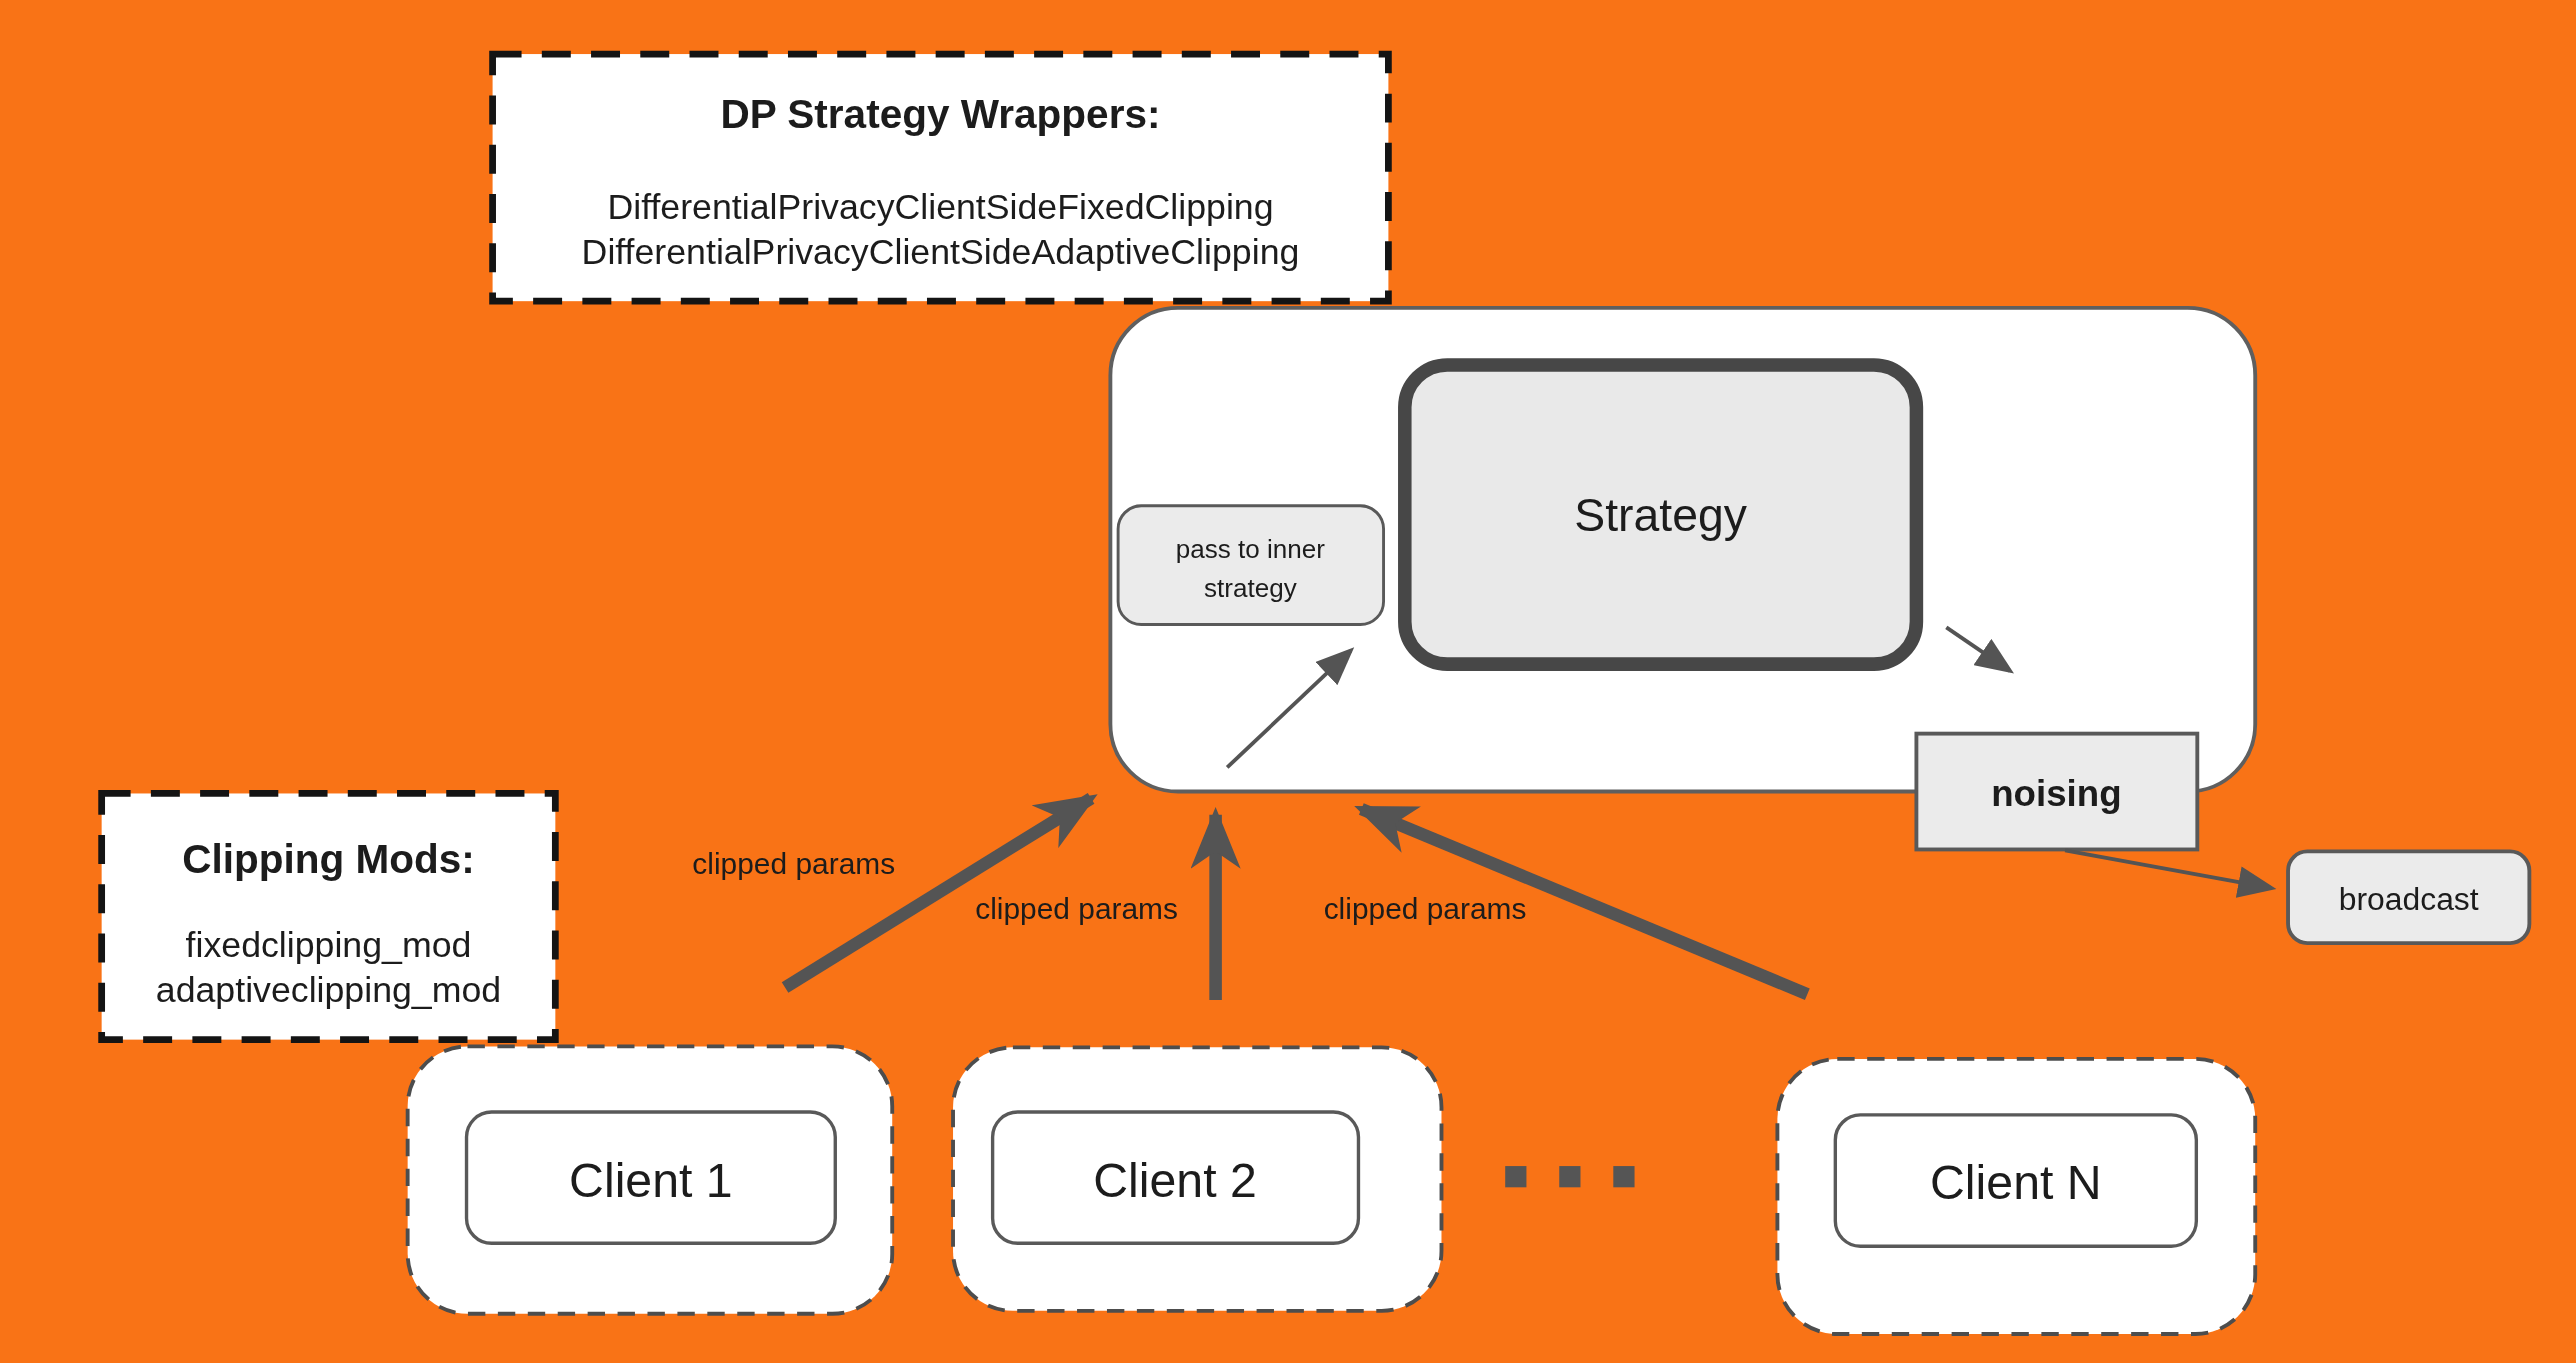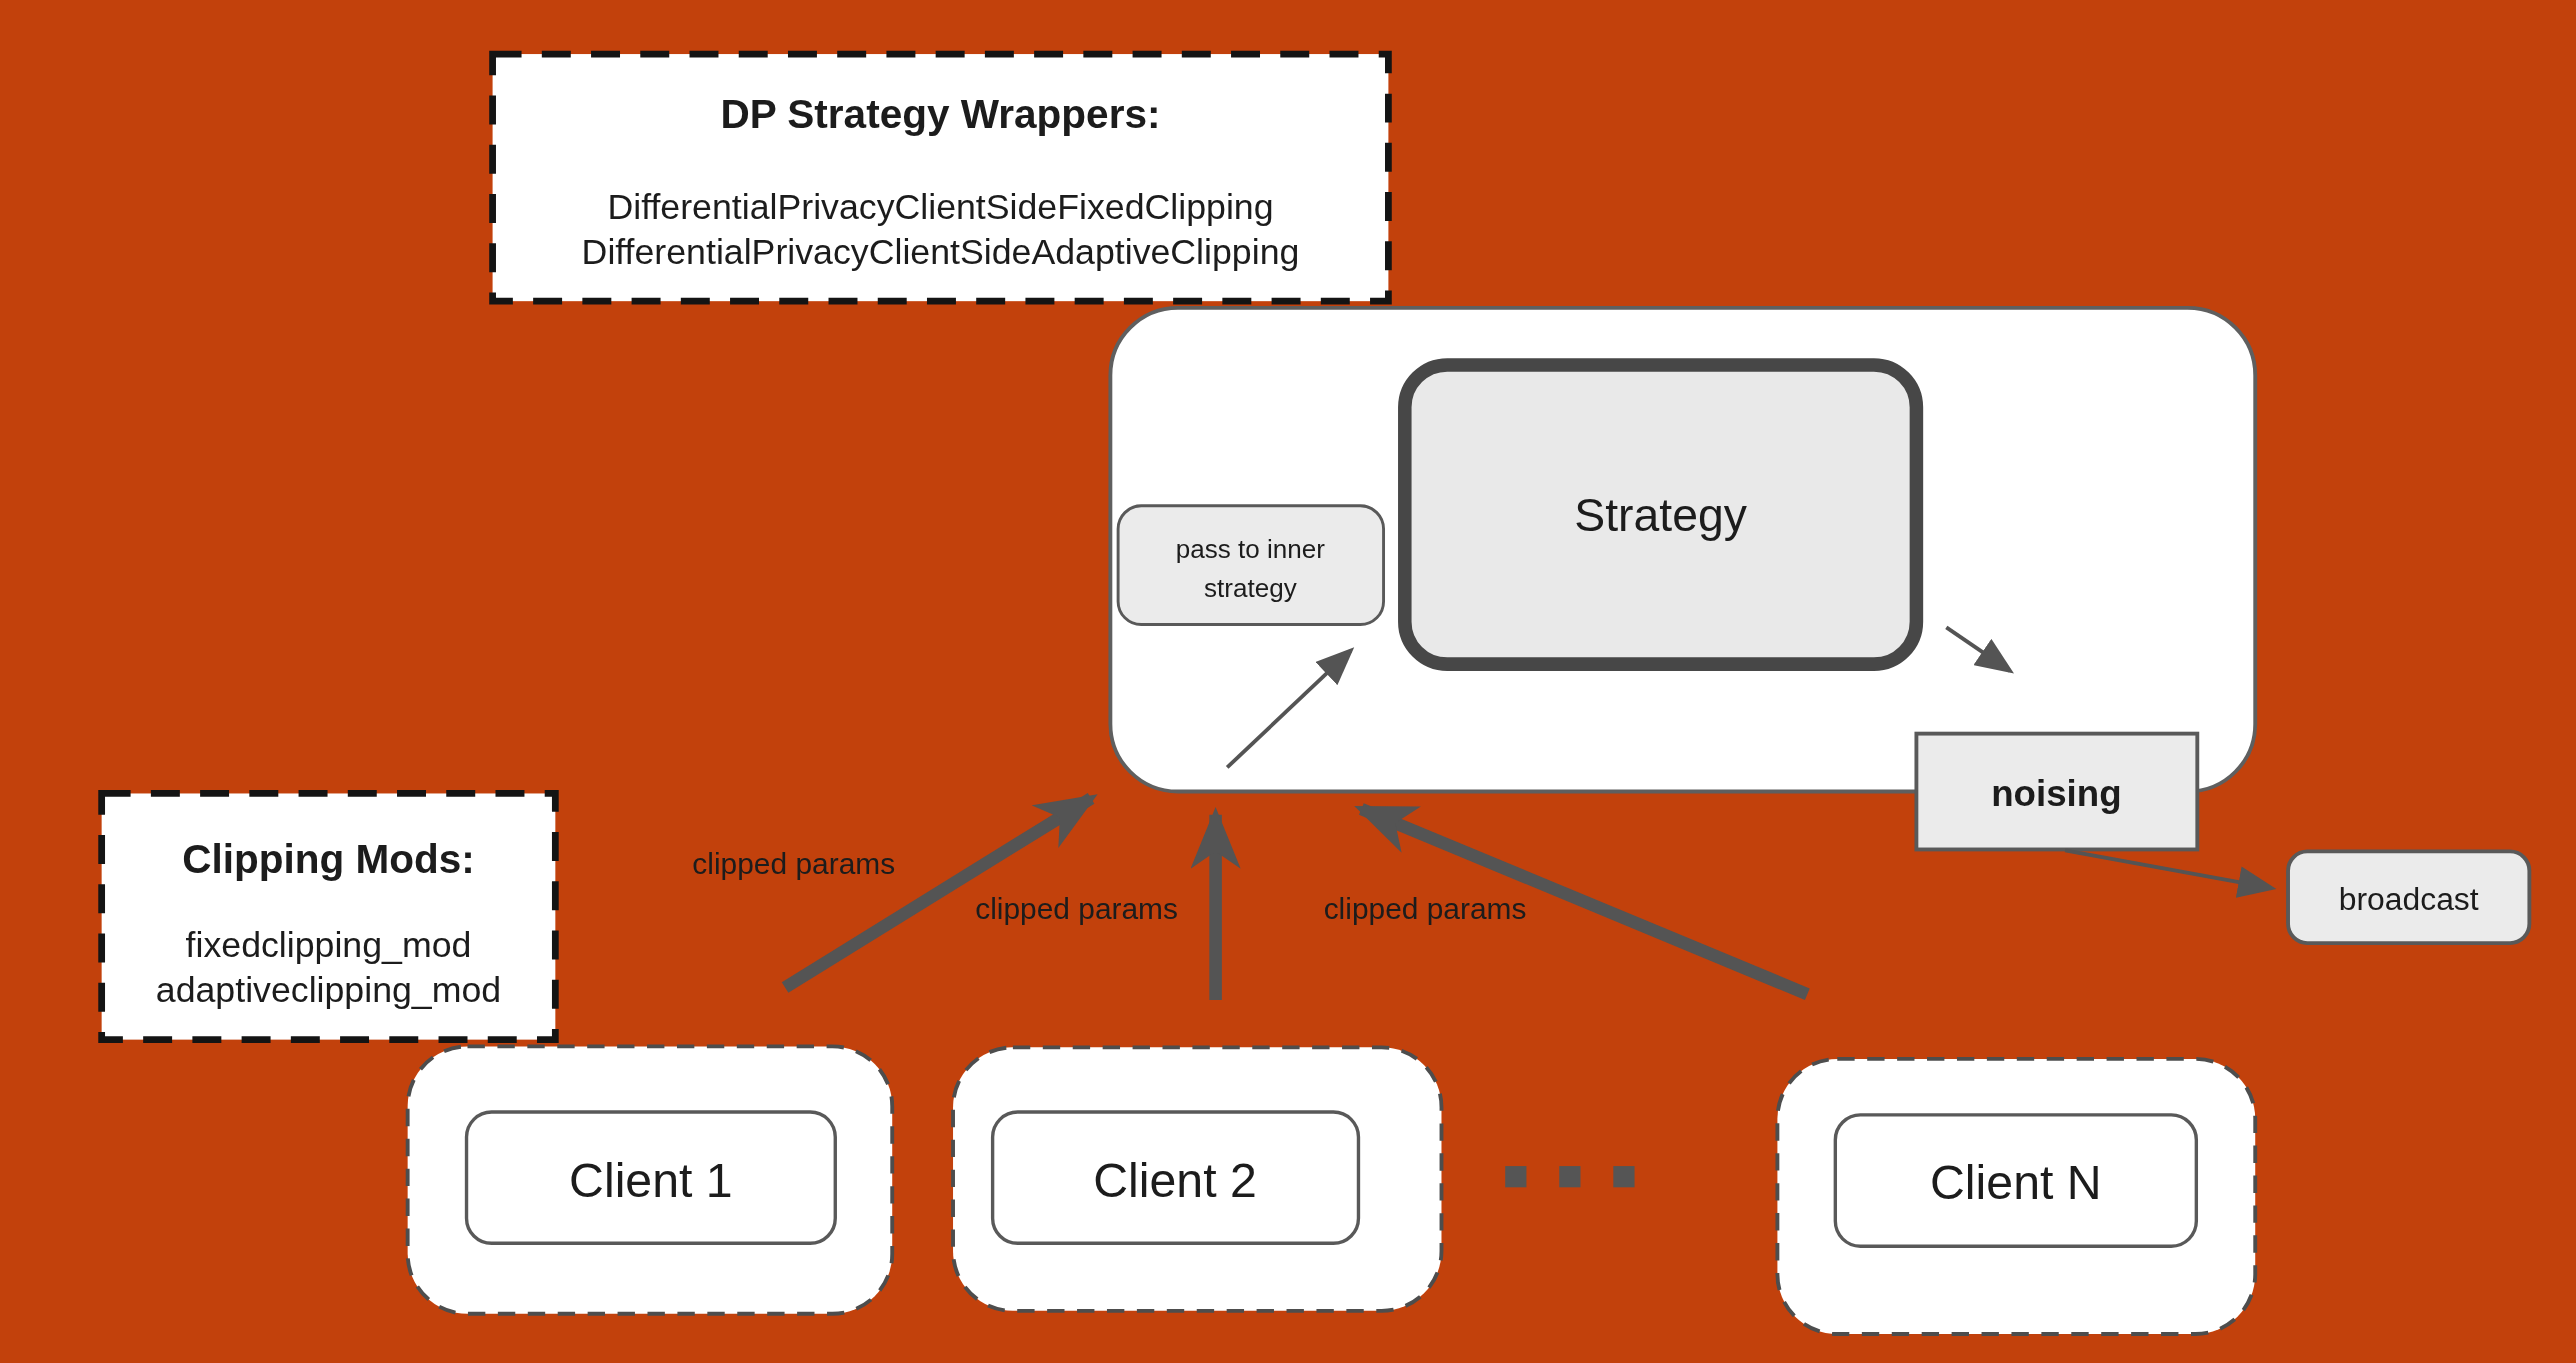--- a/index.html
+++ b/index.html
@@ -4,21 +4,21 @@
 <style>
   html, body {
     margin: 0;
     padding: 0;
     background: #ffffff;
   }
   .stage {
     position: relative;
     width: 2576px;
     height: 1363px;
-    background: #c2410c;
+    background: #f97316;
     overflow: hidden;
     font-family: "Liberation Sans", sans-serif;
   }
   svg { display: block; }
   text {
     font-family: "Liberation Sans", sans-serif;
     fill: #1c1c1c;
   }
   .t-title  { font-size: 42px; font-weight: bold; }
   .t-body   { font-size: 37px; }

